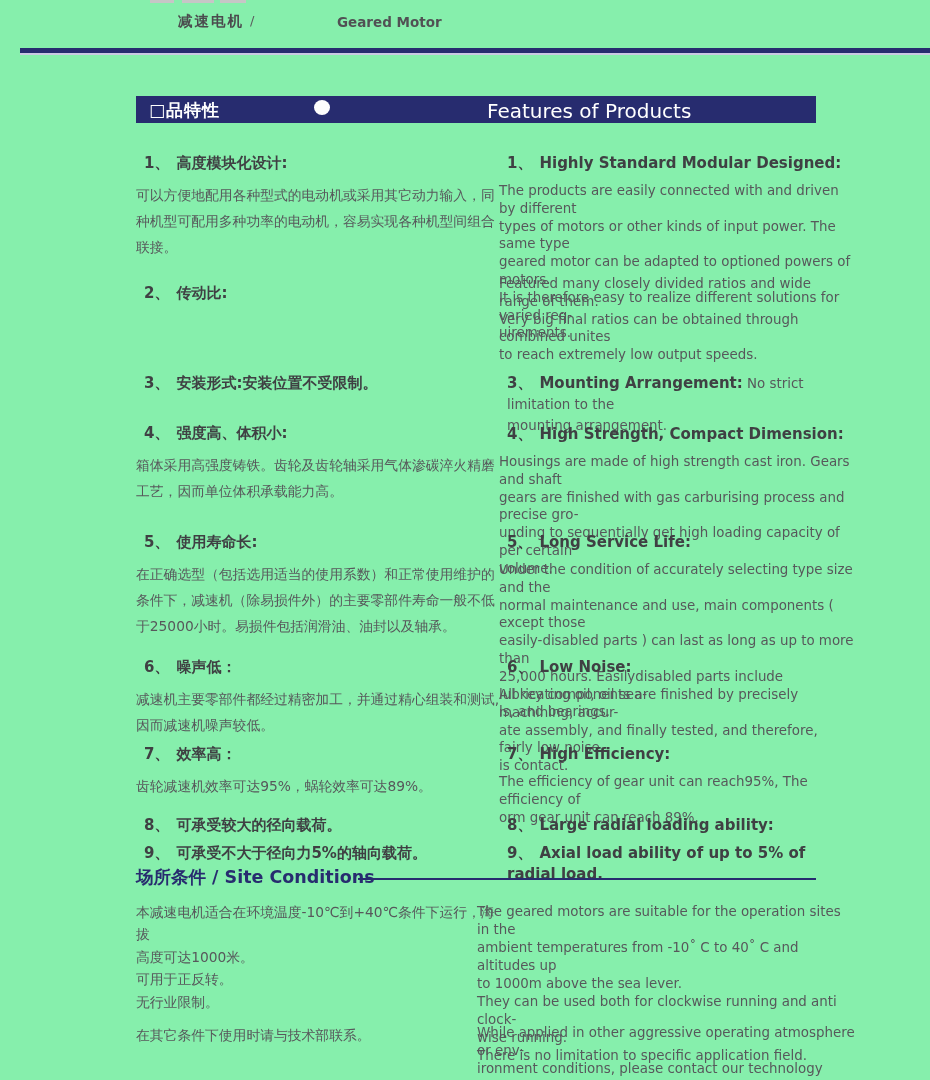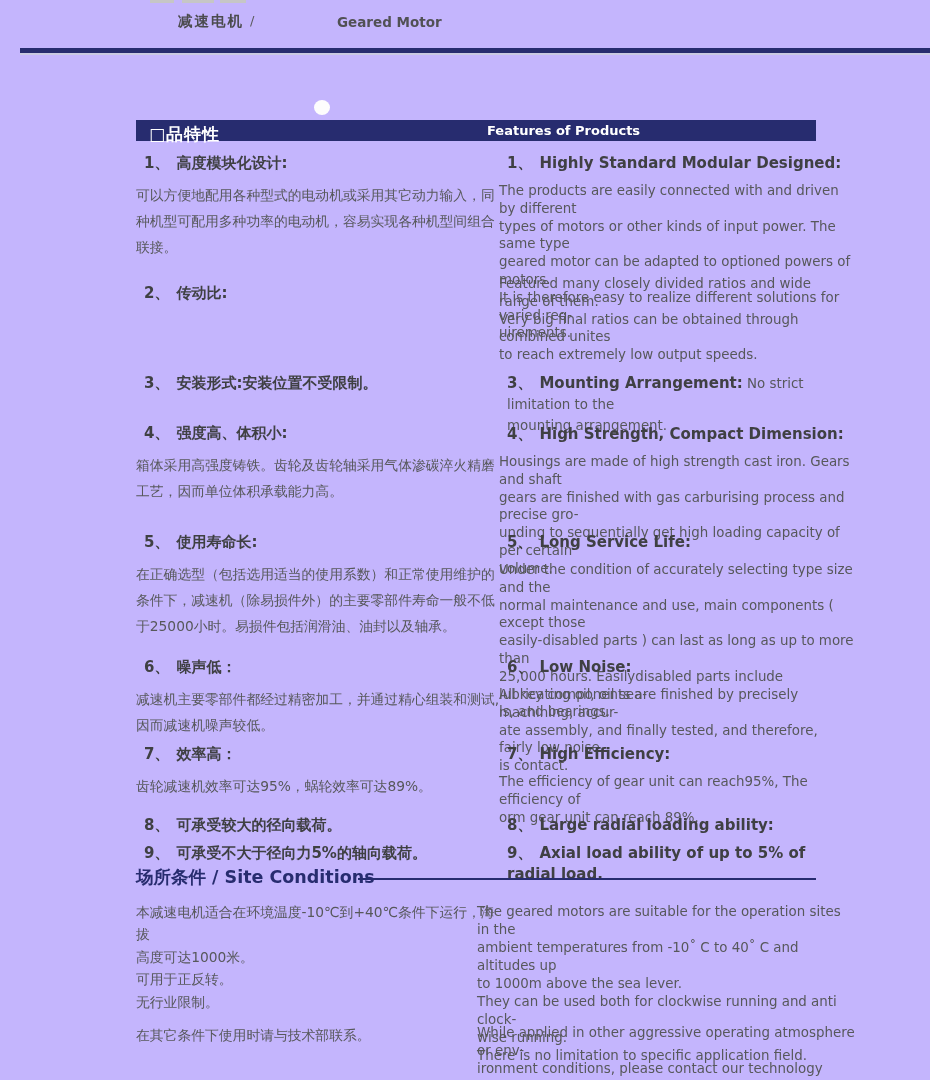--- a/index.html
+++ b/index.html
@@ -1,32 +1,32 @@
 <!DOCTYPE html>
 <html><head>
 <meta charset="utf-8">
 <style>
   html,body{margin:0;padding:0;background:#e8e8e8;}
-  .page{position:relative;width:930px;height:1080px;background:#c4b5fd;
+  .page{position:relative;width:930px;height:1080px;background:#86efac;
         font-family:"DejaVu Sans",sans-serif;overflow:hidden;margin:0 auto;}
 
   
   .art{position:absolute;top:0;height:3px;background:#c6c6c6;}
   .hdr-zh{position:absolute;left:178px;top:12px;font-size:14.5px;font-weight:bold;
           color:#4b4b4e;letter-spacing:2px;}
   .hdr-sep{position:absolute;left:250px;top:13px;font-size:13px;color:#5a5a5c;}
   .hdr-en{position:absolute;left:337px;top:14px;font-size:13.5px;font-weight:600;color:#515154;}
   .hdr-rule{position:absolute;left:20px;top:48px;width:910px;height:5px;
             background:#272c6f;border-bottom:2px solid #c9c9e2;}
 
   
-  .bar{position:absolute;left:136px;top:120px;width:680px;height:21px;background:#272c6f;}
+  .bar{position:absolute;left:136px;top:96px;width:680px;height:27px;background:#272c6f;}
   .bar-zh{position:absolute;left:13px;top:3px;font-size:17px;font-weight:bold;color:#ffffff;
           letter-spacing:1px;}
-  .bar-en{position:absolute;left:351px;top:3px;font-size:13px;font-weight:700;color:#ffffff;}
+  .bar-en{position:absolute;left:351px;top:3px;font-size:20px;font-weight:400;color:#ffffff;}
   .notch{position:absolute;left:314px;top:100px;width:16px;height:15px;background:#fdfdfd;
          border-radius:50%;}
 
   
   .fi{position:absolute;}
   .fi.l{left:136px;width:365px;}
   .fi.r{left:499px;width:355px;}
   .fi .h{margin:8px;font-weight:bold;color:#3f4043;font-size:15px;line-height:21px;}
   .fi .num{margin-right:7px;}
   .fi .b{margin:0;white-space:pre-line;color:#57585b;}

